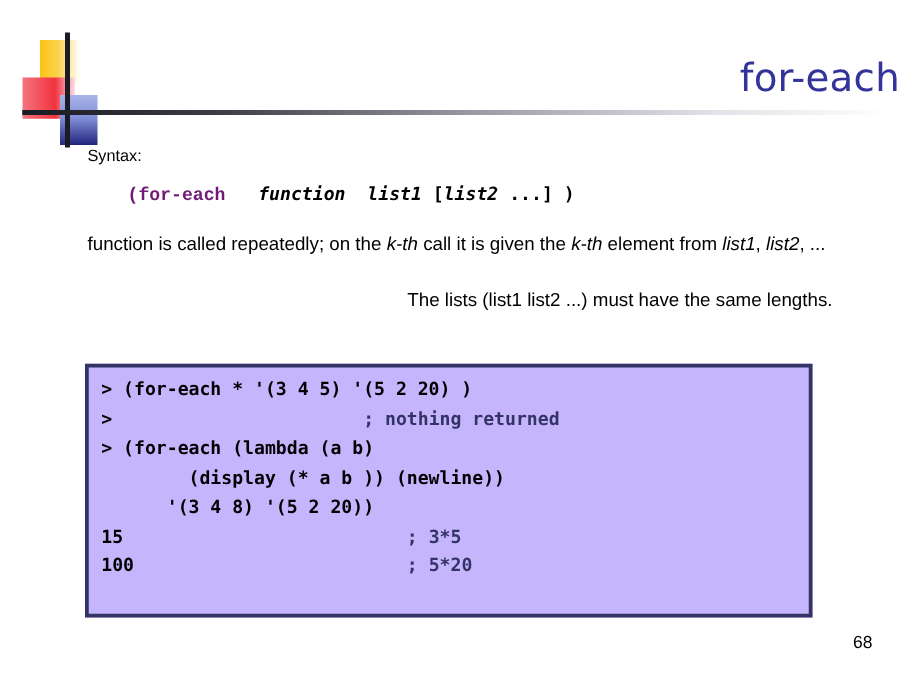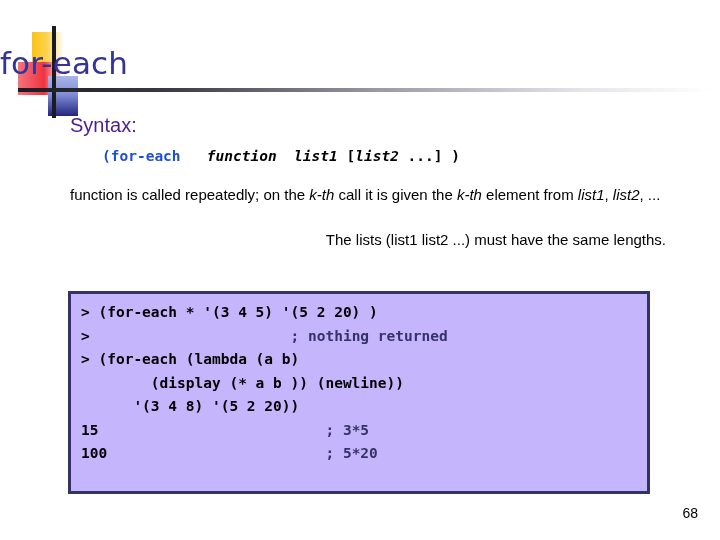--- a/index.html
+++ b/index.html
@@ -72,51 +72,52 @@
     top: 88px;
     width: 694px;
     height: 4px;
     background: linear-gradient(to right, #1b1b24 0%, #3b3b45 22%, #9a9aa6 52%, #e2e2e8 80%, #ffffff 100%);
   }
   .slide-title {
     position: absolute;
     left: 0;
     top: 44px;
     width: 720px;
-    text-align: left;
+    text-align: right;
     font-size: 31px;
     line-height: 38px;
     color: #333399;
     font-family: "DejaVu Sans", sans-serif;
     letter-spacing: 0.2px;
   }
 
   
   .body-area {
     position: absolute;
     left: 70px;
     top: 112px;
     width: 596px;
   }
   .syntax-label {
-    font-size: 20px;
+    font-size: 13px;
     line-height: 26px;
-    color: #4c1d95;
+    color: #000000;
   }
   .syntax-code {
     margin-top: 8px;
     margin-left: 32px;
     font-family: "DejaVu Sans Mono", monospace;
     font-size: 14.5px;
     line-height: 20px;
     white-space: pre;
     font-weight: bold;
   }
   .syntax-code .kw {
-    color: #1d4ed8;
+    color: #701a75;
+    font-family: Liberation Mono, monospace;
   }
   .syntax-code .arg {
     color: #000000;
     font-style: italic;
   }
   .syntax-code .plain {
     color: #000000;
   }
 
   .para {

